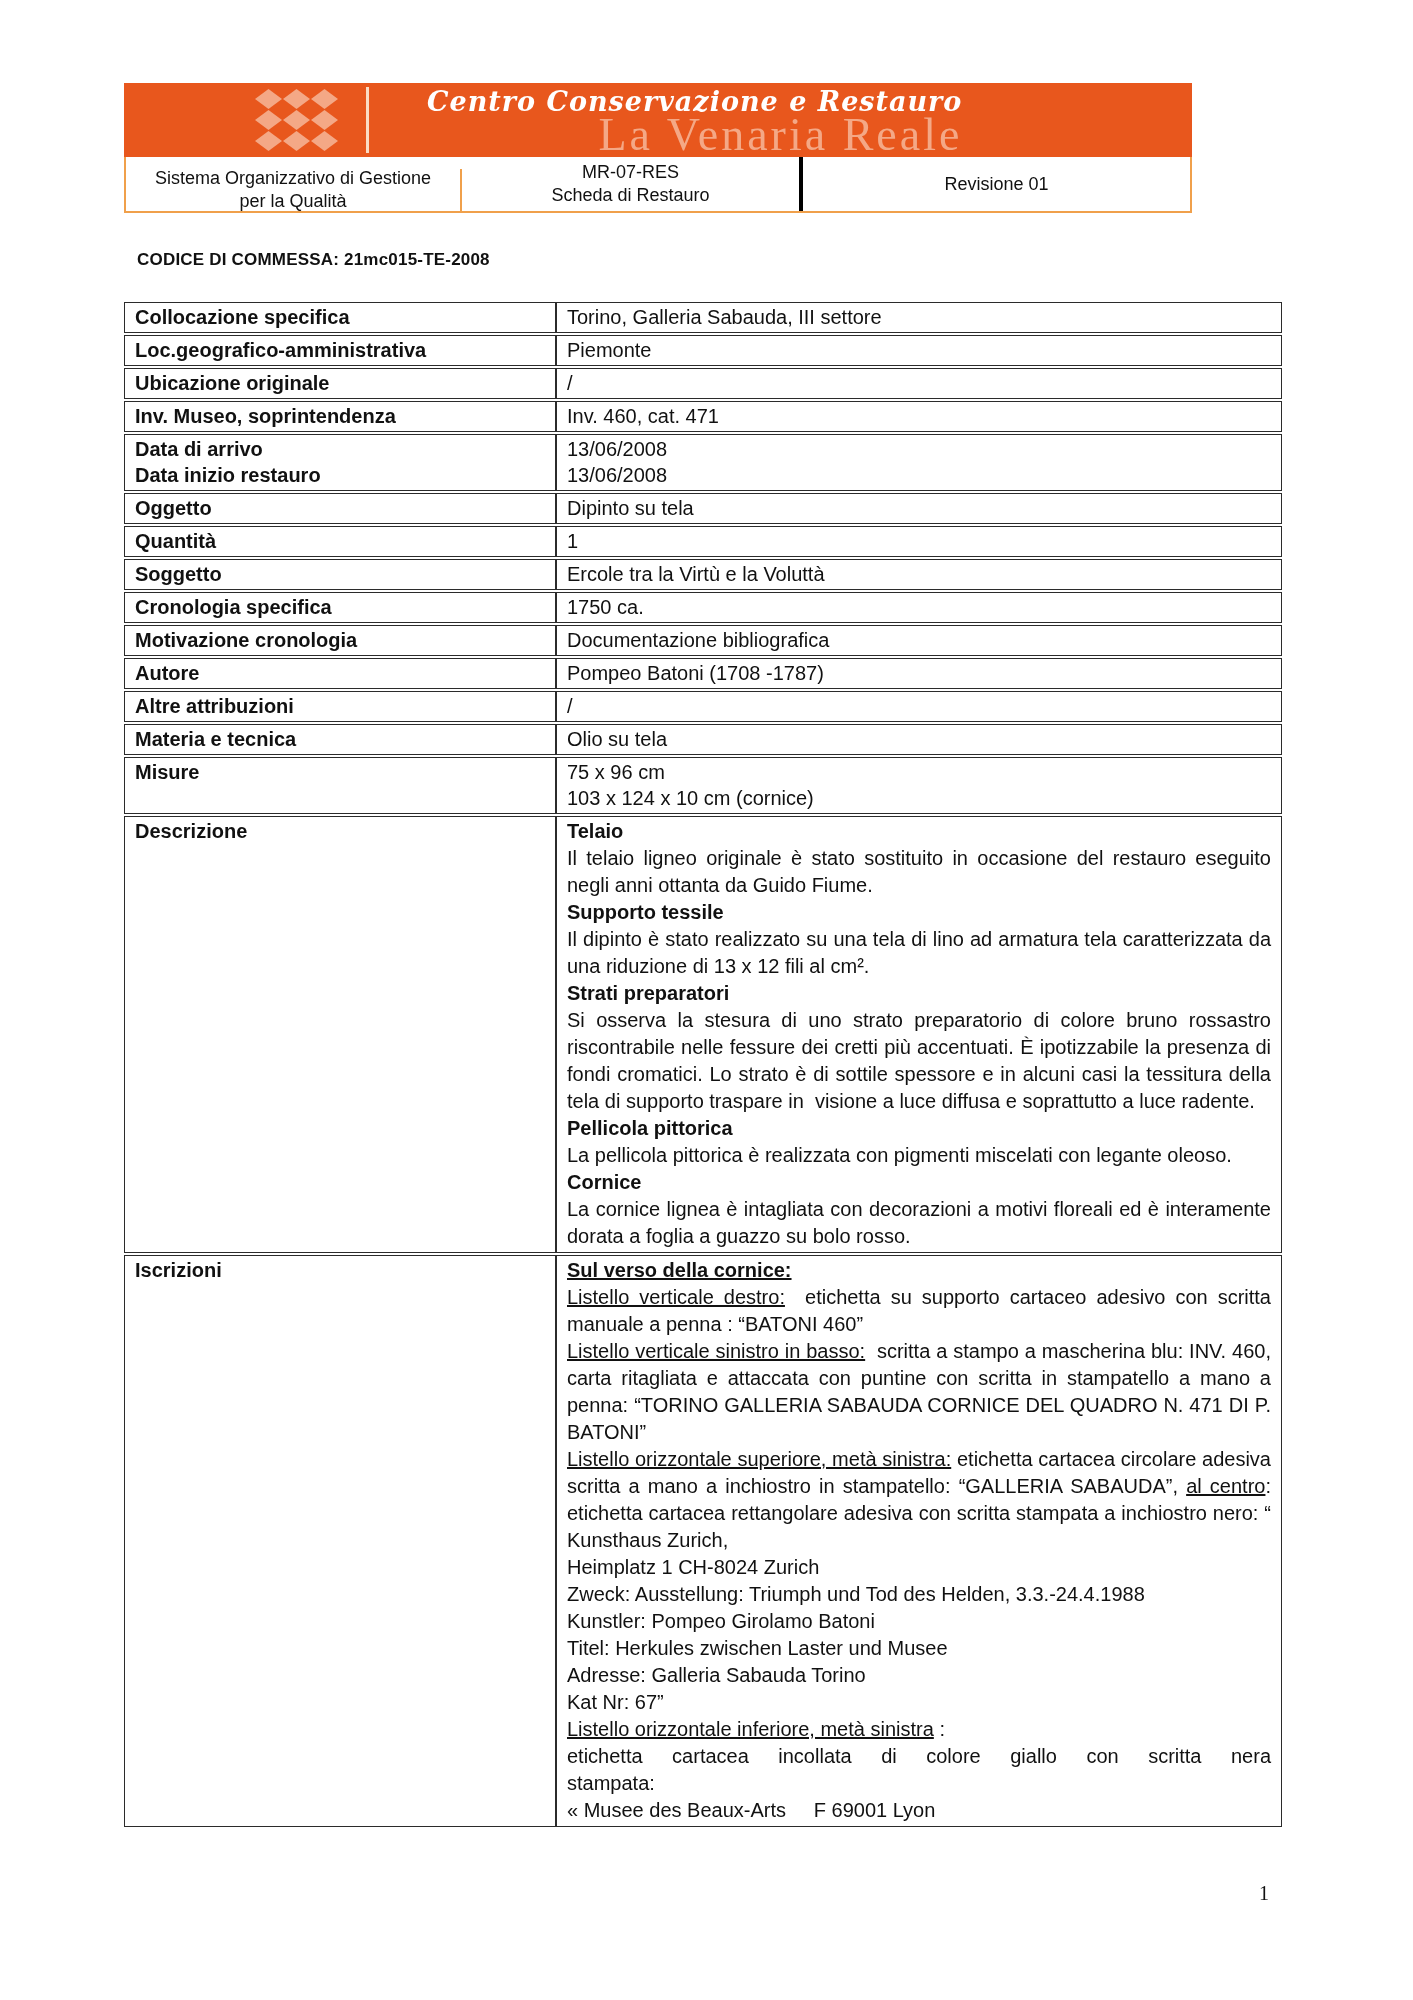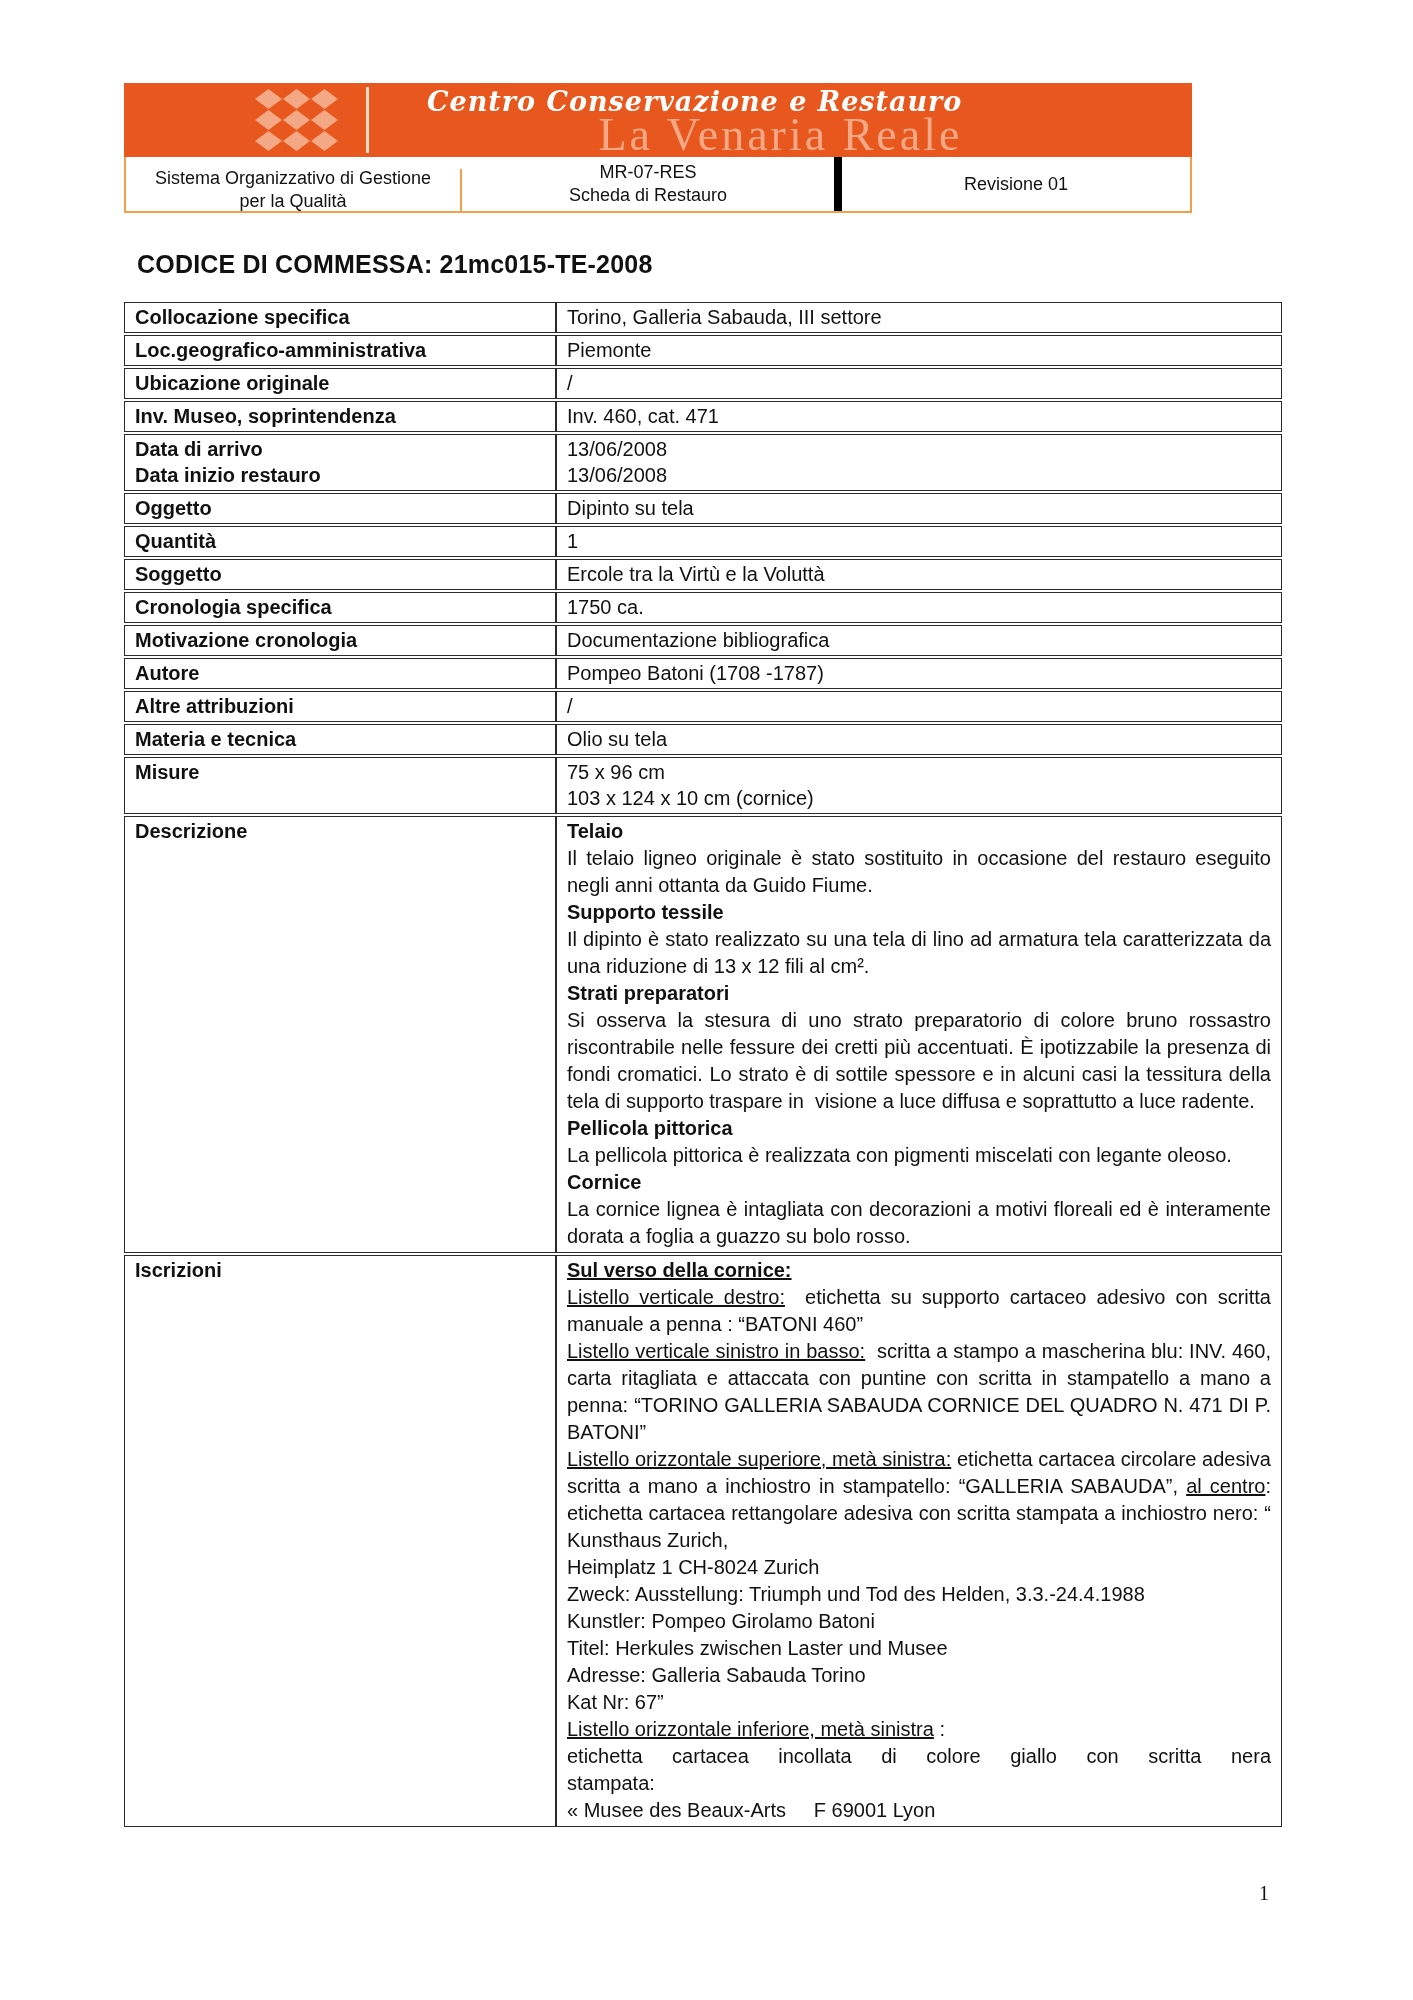--- a/index.html
+++ b/index.html
@@ -37,27 +37,27 @@
   .header-row {
     position:absolute; left:124px; top:157px; width:1068px; height:56px;
     display:flex; box-sizing:border-box; border:2px solid #F0A04B; border-top:none;
     background:#fff;
   }
   .header-cell {
     display:flex; flex-direction:column; justify-content:center; align-items:center;
     font-size:18px; line-height:23px; text-align:center; box-sizing:border-box;
   }
   .hc1 { width:336px; border-right:2px solid #F0A04B;margin-top:12px; }
-  .hc2 { width:380px; border-right:8px solid #000000; }
+  .hc2 { width:341px; border-right:4px solid #000000; }
   .hc3 { flex:1; }
 
   
   .commessa {
     position:absolute; left:137px; top:250px;
-    font-size:25px; font-weight:bold; letter-spacing:0.2px;
+    font-size:17px; font-weight:bold; letter-spacing:0.2px;
   }
 
   
   .record {
     position:absolute; left:124px; top:300px; width:1158px;
     border-collapse:separate; border-spacing:0 2px; table-layout:fixed;
   }
   .record td {
     border:1.5px solid #2b2b2b; padding:1px 10px 2px 10px;
     font-size:20px; line-height:26px; vertical-align:top; background:#fff;

